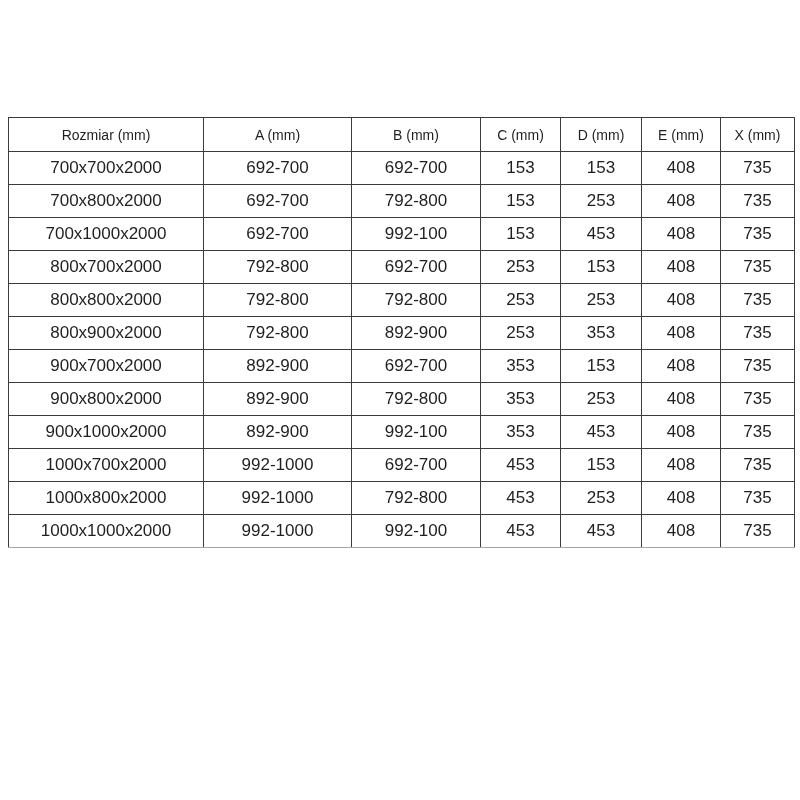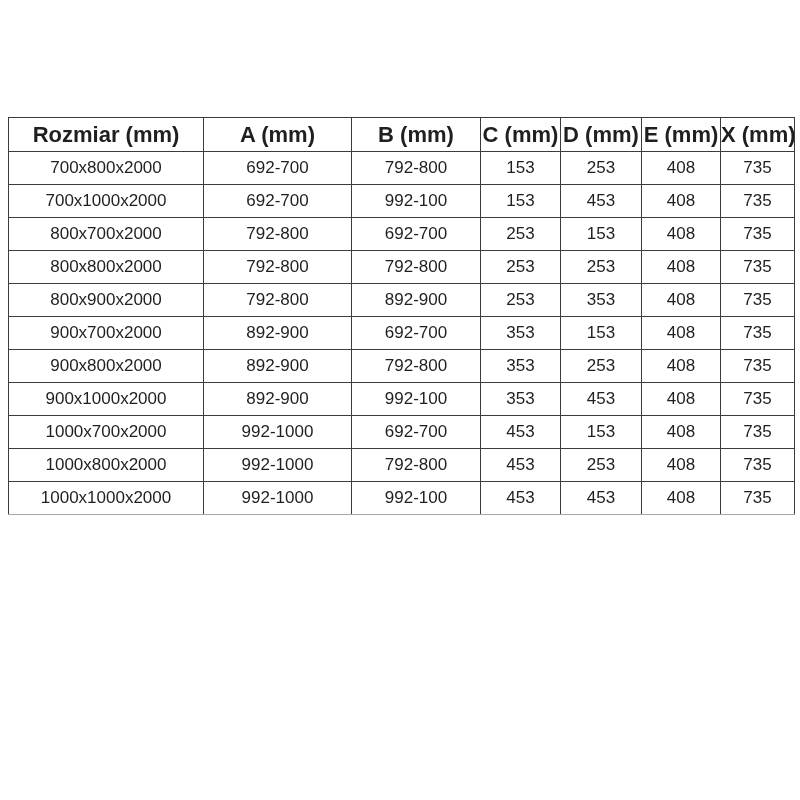--- a/index.html
+++ b/index.html
@@ -31,22 +31,22 @@
     border: 1px solid #3b3b3b;
     text-align: center;
     vertical-align: middle;
     padding: 0;
     color: #1f1f1f;
     overflow: hidden;
     white-space: nowrap;
   }
   table.size-table th {
     height: 33px;
-    font-size: 22px;
-    font-weight: bold;
+    font-size: 14px;
+    font-weight: normal;
     margin-top: 24px;
   }
   table.size-table td {
     height: 32px;
     font-size: 17px;
     font-weight: normal;
   }
   
   table.size-table th:nth-child(7),
   table.size-table td:nth-child(7) {
@@ -78,20 +78,29 @@
           <th>A (mm)</th>
           <th>B (mm)</th>
           <th>C (mm)</th>
           <th>D (mm)</th>
           <th>E (mm)</th>
           <th>X (mm)</th>
         </tr>
       </thead>
       <tbody>
           <tr>
+            <td>700x700x2000</td>
+            <td>692-700</td>
+            <td>692-700</td>
+            <td>153</td>
+            <td>153</td>
+            <td>408</td>
+            <td>735</td>
+          </tr>
+          <tr>
             <td>700x800x2000</td>
             <td>692-700</td>
             <td>792-800</td>
             <td>153</td>
             <td>253</td>
             <td>408</td>
             <td>735</td>
           </tr>
           <tr>
             <td>700x1000x2000</td>

